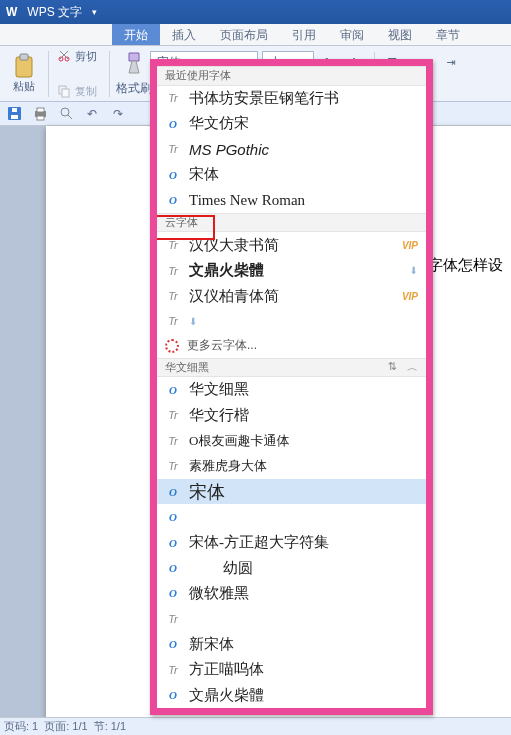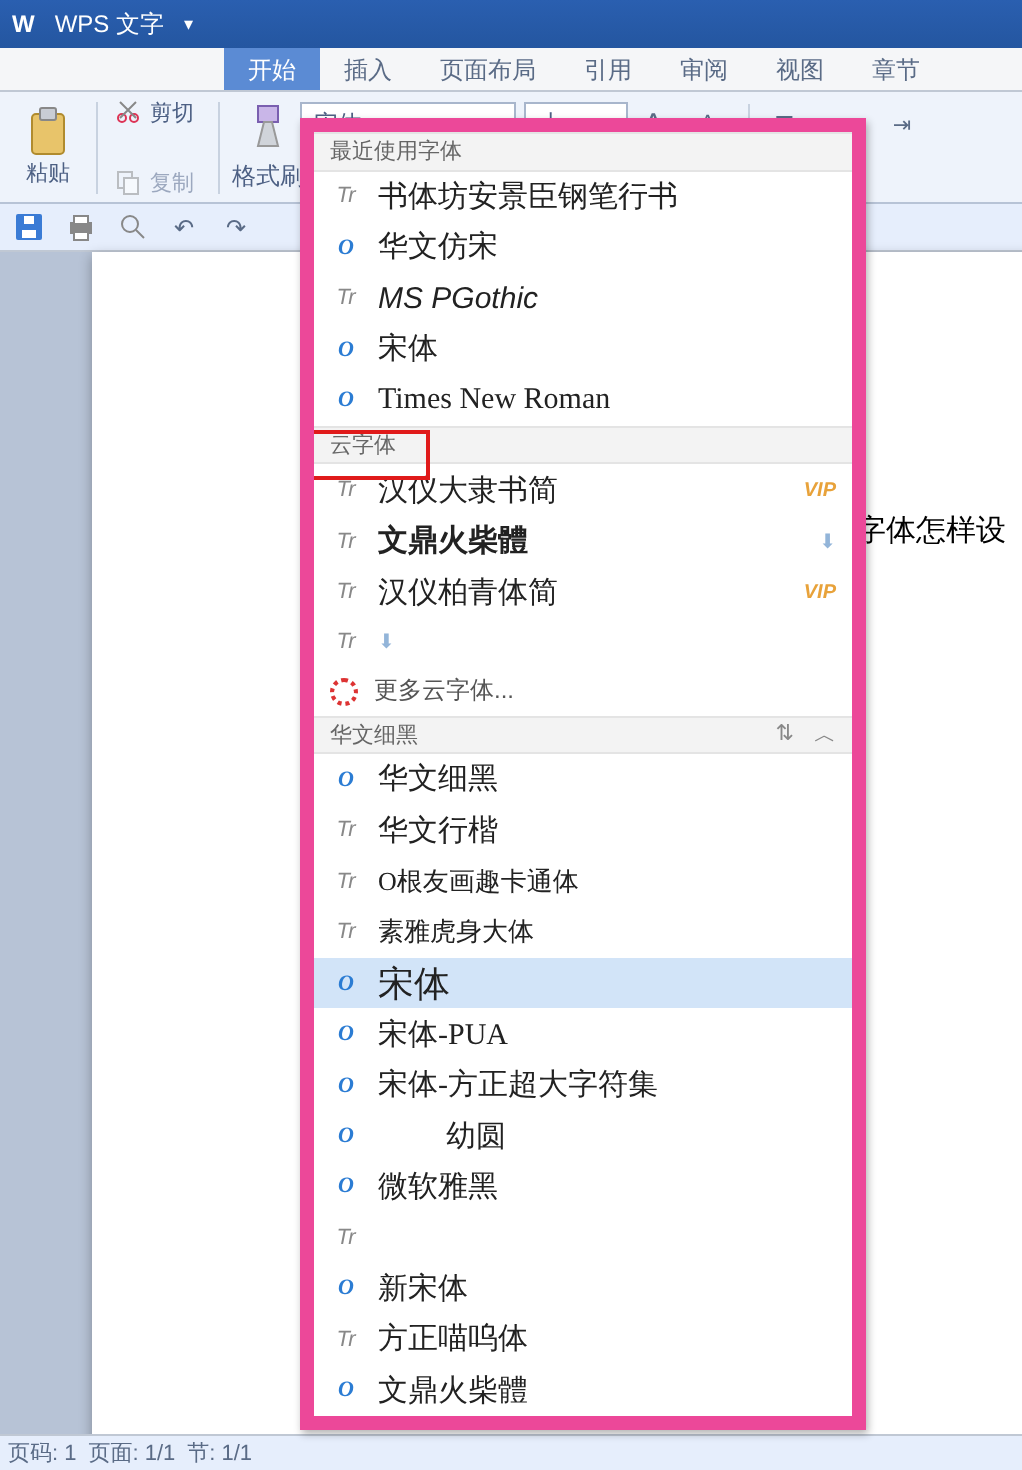--- a/index.html
+++ b/index.html
@@ -418,21 +418,20 @@
   <div class="fd-item">
       <span class="prefix">Tr</span>
       <span class="name hand2">素雅虎身大体</span>
     </div>
   <div class="fd-item highlighted">
       <span class="prefix oo">O</span>
       <span class="name song2">宋体</span>
     </div>
   <div class="fd-item">
       <span class="prefix oo">O</span>
-      <span class="name songti">宋体-PUA</span>
     </div>
   <div class="fd-item">
       <span class="prefix oo">O</span>
       <span class="name songti">宋体-方正超大字符集</span>
     </div>
   <div class="fd-item">
       <span class="prefix oo">O</span>
       <span class="name youyuan">幼圆</span>
     </div>
   <div class="fd-item">

